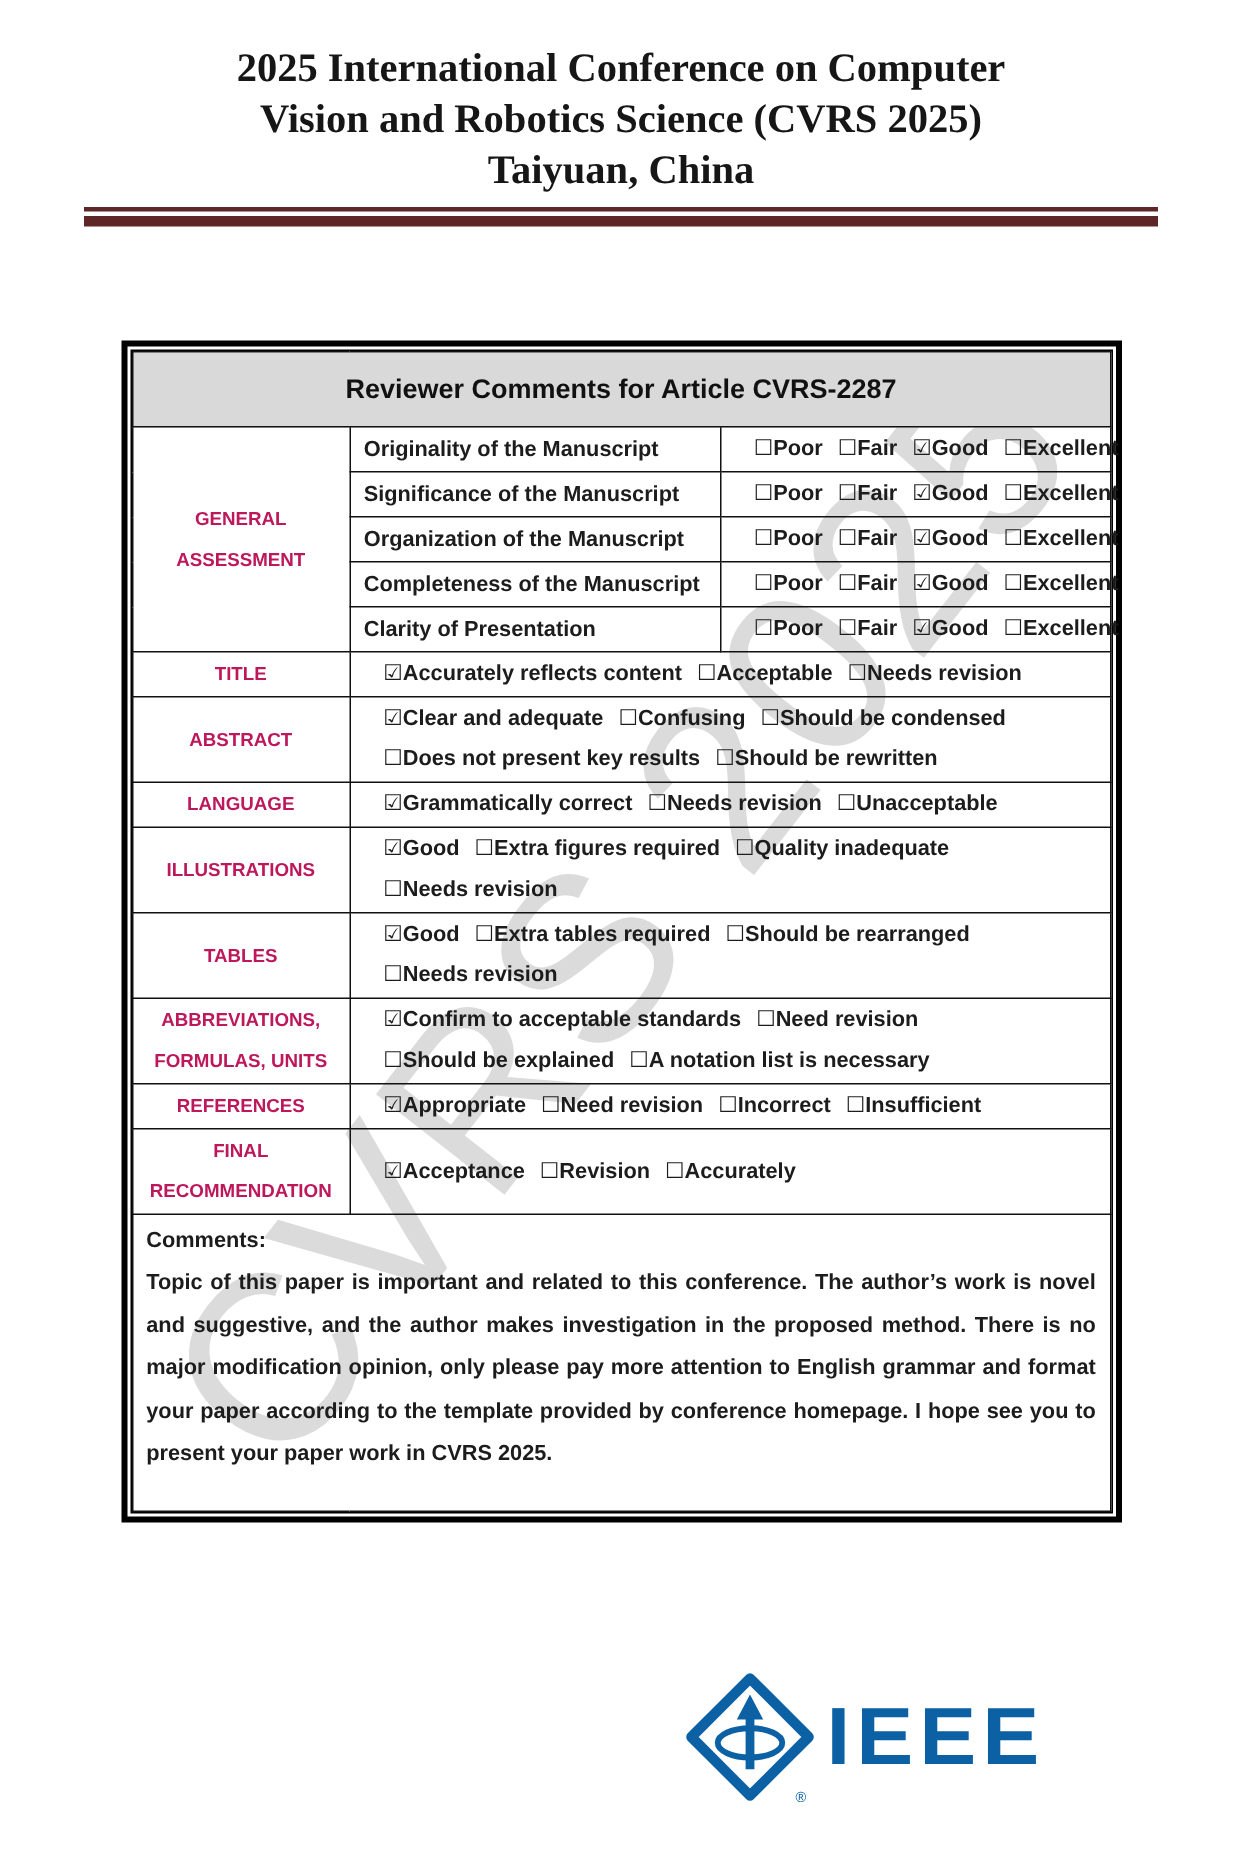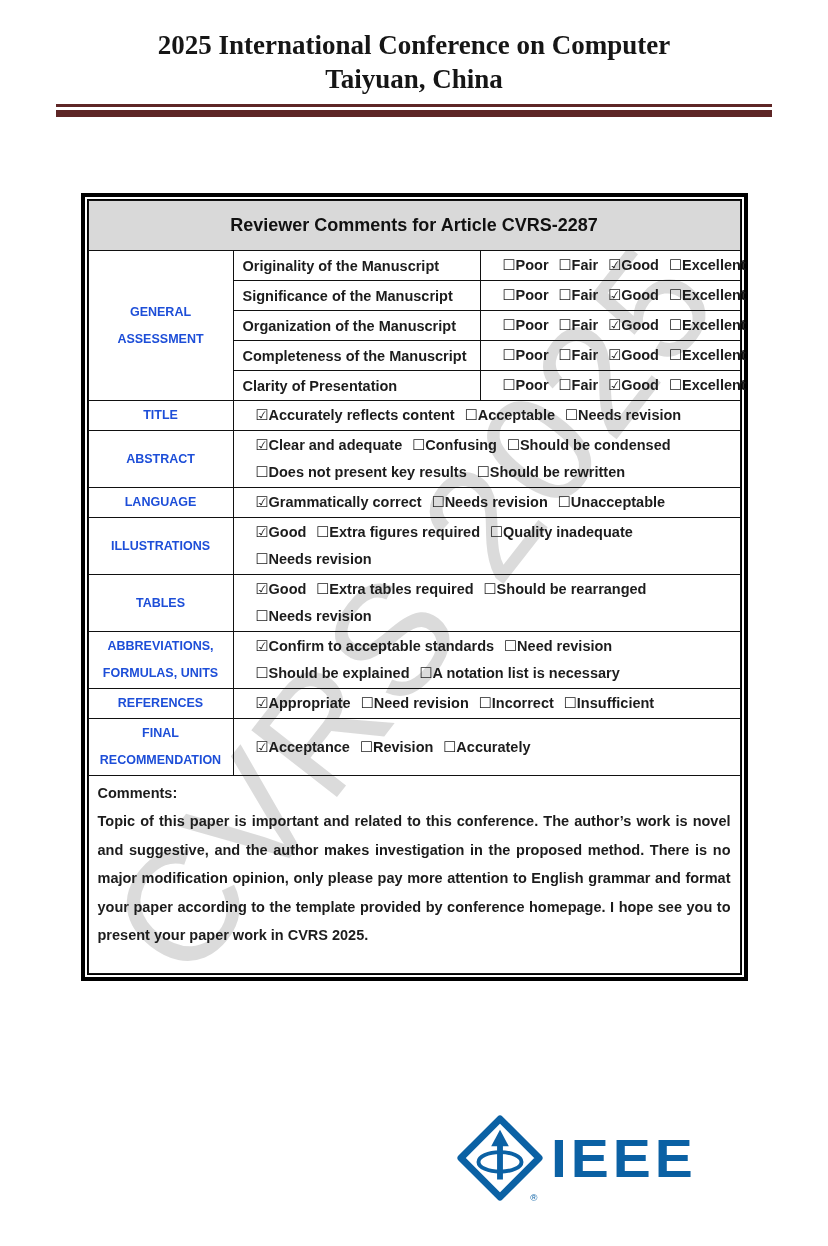--- a/index.html
+++ b/index.html
@@ -29,21 +29,21 @@
   .tbl-outer{width:667px;margin:76px auto 0;border:4px solid #000;background:transparent;box-sizing:border-box;}
   .tbl-inner{border:1px solid #000;margin:2px;}
   table.review{width:100%;border-collapse:collapse;table-layout:fixed;}
   table.review td{border:1.5px solid #111;vertical-align:middle;box-sizing:border-box;}
   .c1{width:145px;} .c2{width:247px;}
   .title-cell{
     background:#d9d9d9;text-align:center;font-weight:700;font-size:18px;
     height:50px;color:#111;
   }
   .lbl{
-    font-size:12.5px;font-weight:600;text-align:center;line-height:27px;color:#1d4ed8;
+    font-size:12.5px;font-weight:600;text-align:center;line-height:27px;color:#be185d;
   }
   .crit{font-size:14.5px;font-weight:600;padding-left:9px;height:27px;}
   .opts{font-size:14.5px;font-weight:600;padding-left:22px;}
   .opt-line{line-height:27px;white-space:nowrap;}
   .opt{margin-right:10px;}
   .cb{font-family:"DejaVu Sans",sans-serif;}
   .comments-cell{padding:3px 9px 23px;font-size:14.5px;font-weight:600;vertical-align:top;}
   .comments-label{line-height:28px;}
   .comments-text{margin:0;text-align:justify;line-height:28.5px;}
   
@@ -56,20 +56,21 @@
 <body>
 
 <div class="page">
 
   <div class="watermark">CVRS 2025</div>
 
   <div class="content">
 
     <div class="conf-title">
         <div class="line">2025 International Conference on Computer</div>
+        <div class="line">Vision and Robotics Science (CVRS 2025)</div>
         <div class="line">Taiyuan, China</div>
       </div>
     <div class="rule"></div>
 
     <div class="tbl-outer">
       <div class="tbl-inner">
         <table class="review">
           <colgroup>
               <col class="c1">
               <col class="c2">

